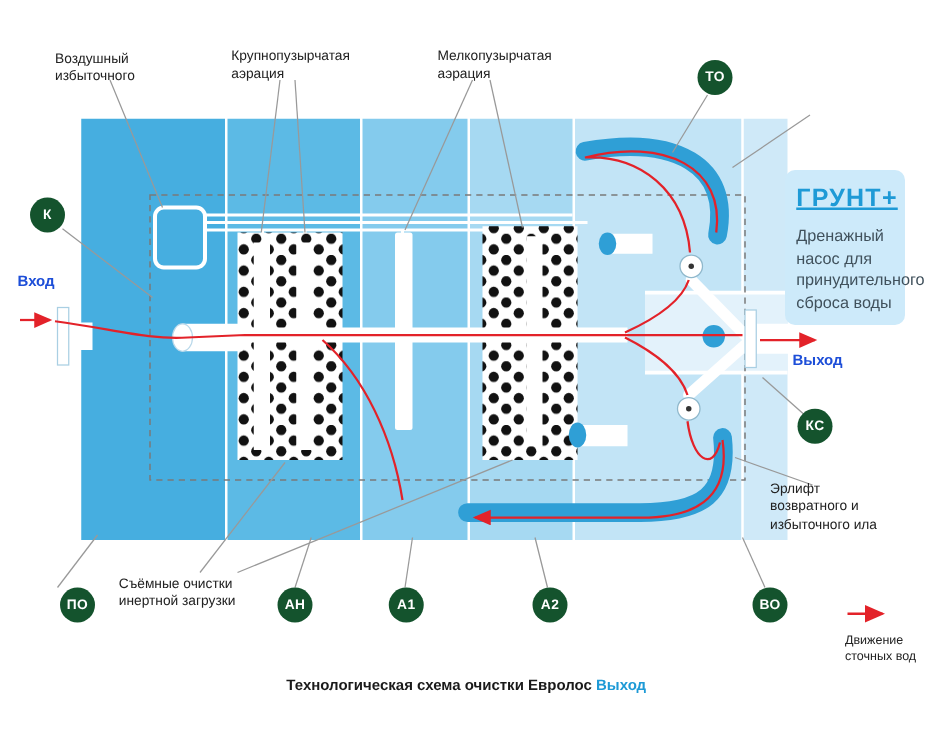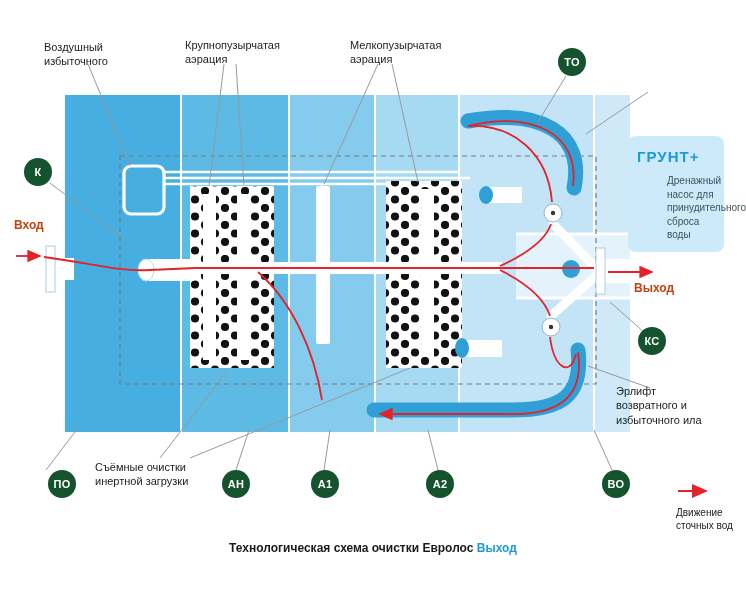--- a/index.html
+++ b/index.html
@@ -2,32 +2,32 @@
 <html><head>
 <meta charset="utf-8">
 <style>
   html,body{margin:0;padding:0;background:#fff;}
   #stage{
     position:relative;width:746px;height:600px;background:#ffffff;
     font-family:"Liberation Sans", sans-serif;color:#222;overflow:hidden;
   }
   svg{position:absolute;left:0;top:0;}
   .lbl{position:absolute;font-size:11px;line-height:1.3;color:#222;}
-  .lbl.bold{font-weight:bold;font-size:12px;color:#c2410c;}
+  .lbl.bold{font-weight:bold;font-size:12px;color:#1d4ed8;}
   .tag{
     position:absolute;width:28px;height:28px;border-radius:50%;
     background:#14532d;color:#fff;font-size:11px;font-weight:bold;
     display:flex;align-items:center;justify-content:center;letter-spacing:.3px;
   }
   #badge{
     position:absolute;left:628px;top:136px;width:96px;box-sizing:border-box;
     background:#cdeafa;border-radius:8px;padding:12px 9px 10px 9px;
   }
-  #badge .badge-title{color:#1e9ad6;font-size:15px;font-weight:bold;letter-spacing:1px;}
-  #badge .badge-desc{font-size:10px;line-height:1.35;color:#40515c;margin-top:9px;margin-left:30px;}
+  #badge .badge-title{color:#1e9ad6;font-size:20px;font-weight:bold;letter-spacing:1px;text-decoration:underline;}
+  #badge .badge-desc{font-size:13px;line-height:1.35;color:#40515c;margin-top:9px;}
   #diagram-title{
     position:absolute;left:0;right:0;top:541px;text-align:center;
     font-size:12px;font-weight:bold;color:#1a1a1a;
   }
   #diagram-title .hl{color:#1e9ad6;}
   #flow-legend{font-size:10px;line-height:1.3;}
 </style>
 </head>
 <body>
 

